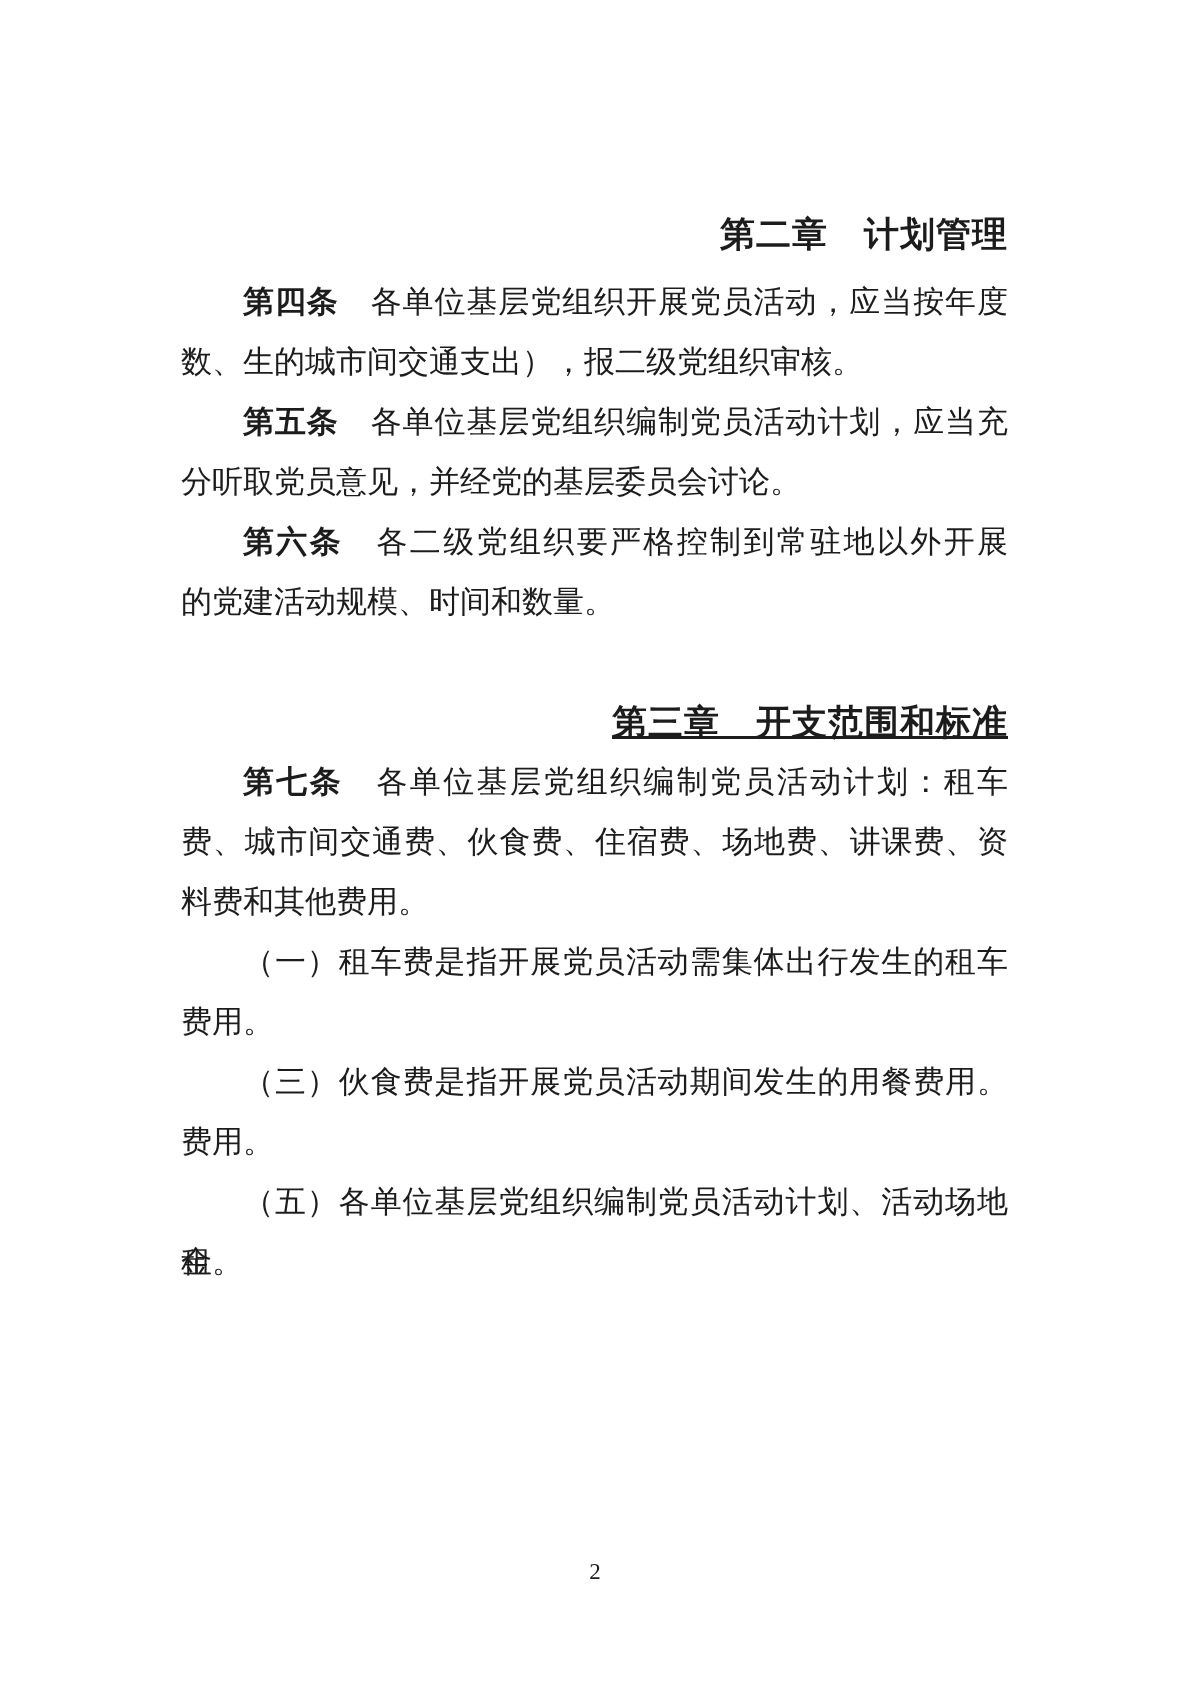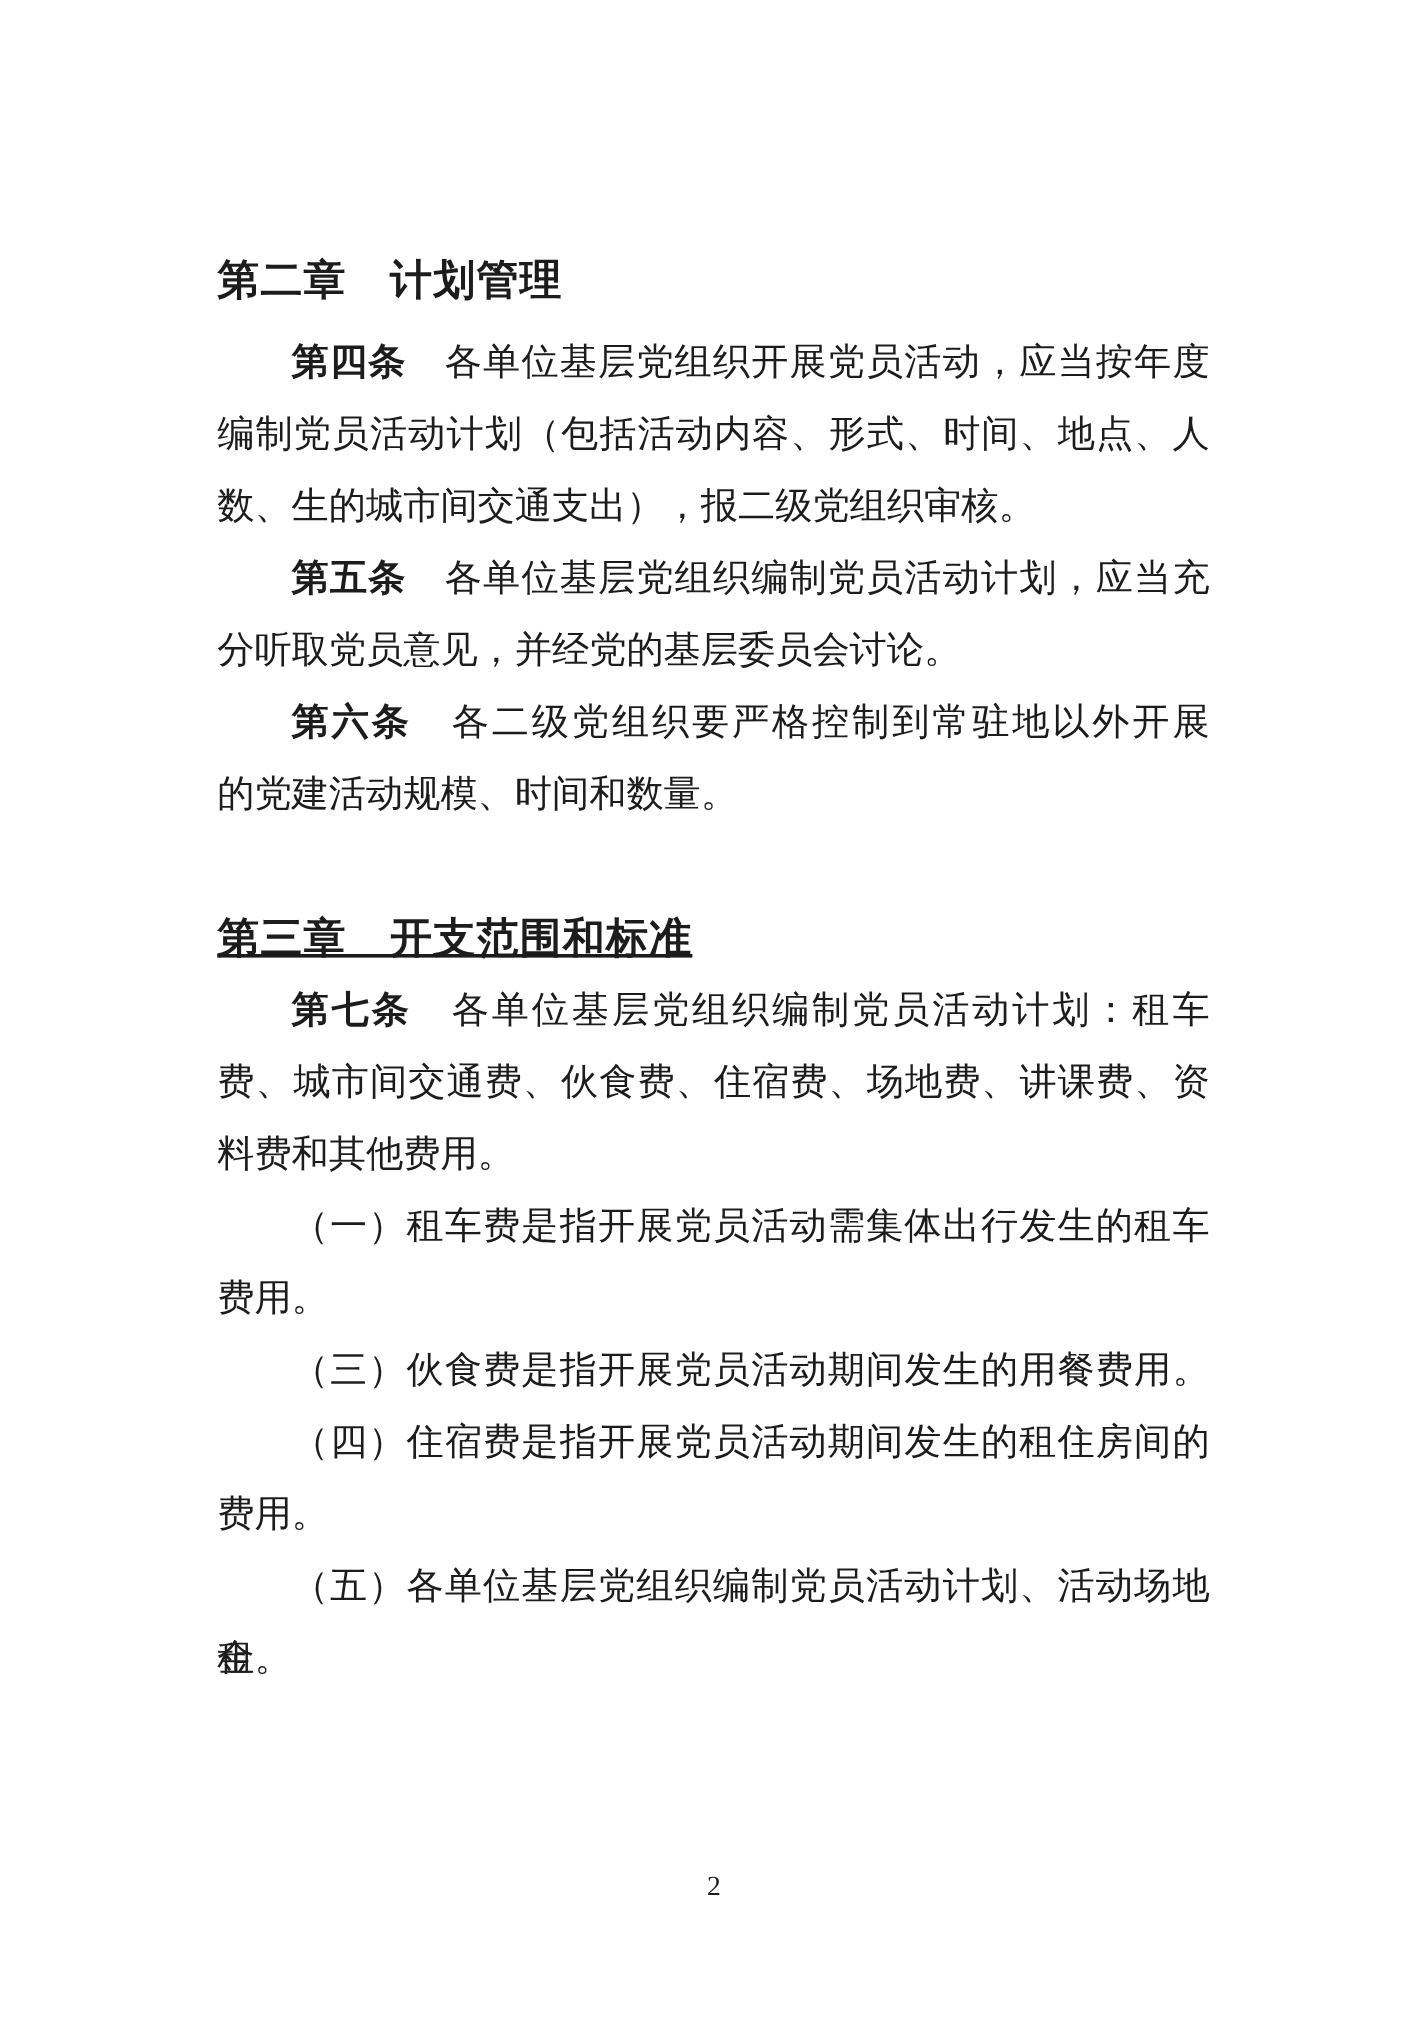--- a/index.html
+++ b/index.html
@@ -21,21 +21,21 @@
     left: 181px;
     top: 204px;
     width: 827px;
   }
   .chapter {
     font-family: "Liberation Sans", "DejaVu Sans", sans-serif;
     font-weight: 700;
     font-size: 35px;
     height: 60px;
     line-height: 60px;
-    text-align: left;
+    text-align: right;
     letter-spacing: 1px;
   }
   .chapter.first {
     margin-bottom: 8px;
   }
   .chapter.second {
     margin-top: 60px;
     text-decoration: underline;
   }
   .line {
@@ -69,42 +69,40 @@
 </style>
 </head>
 <body>
 
 <div class="page">
   <div class="content">
 
     <div class="chapter first">第二章　计划管理</div>
 
     <div class="line justify indent"><span class="term">第四条</span><span>　各单位基层党组织开展党员活动，应当按年度</span></div>
-    <div class="line justify">编制党员活动计划（包括活动内容、形式、时间、地点、人</div>
     <div class="line">数、生的城市间交通支出），报二级党组织审核。</div>
 
     <div class="line justify indent"><span class="term">第五条</span><span>　各单位基层党组织编制党员活动计划，应当充</span></div>
     <div class="line">分听取党员意见，并经党的基层委员会讨论。</div>
 
     <div class="line justify indent"><span class="term">第六条</span><span>　各二级党组织要严格控制到常驻地以外开展</span></div>
     <div class="line">的党建活动规模、时间和数量。</div>
 
     <div class="chapter second">第三章　开支范围和标准</div>
 
     <div class="line justify indent"><span class="term">第七条</span><span>　各单位基层党组织编制党员活动计划：租车</span></div>
     <div class="line justify">费、城市间交通费、伙食费、住宿费、场地费、讲课费、资</div>
     <div class="line">料费和其他费用。</div>
 
     <div class="line justify indent">（一）租车费是指开展党员活动需集体出行发生的租车</div>
     <div class="line">费用。</div>
 
 
     <div class="line justify indent">（三）伙食费是指开展党员活动期间发生的用餐费用。</div>
 
-    <div class="line justify indent">（四）住宿费是指开展党员活动期间发生的租住房间的</div>
     <div class="line">费用。</div>
 
     <div class="line justify indent">（五）各单位基层党组织编制党员活动计划、活动场地租</div>
     <div class="line">金。</div>
 
   </div>
 
   <div class="page-number">2</div>
 </div>
 

